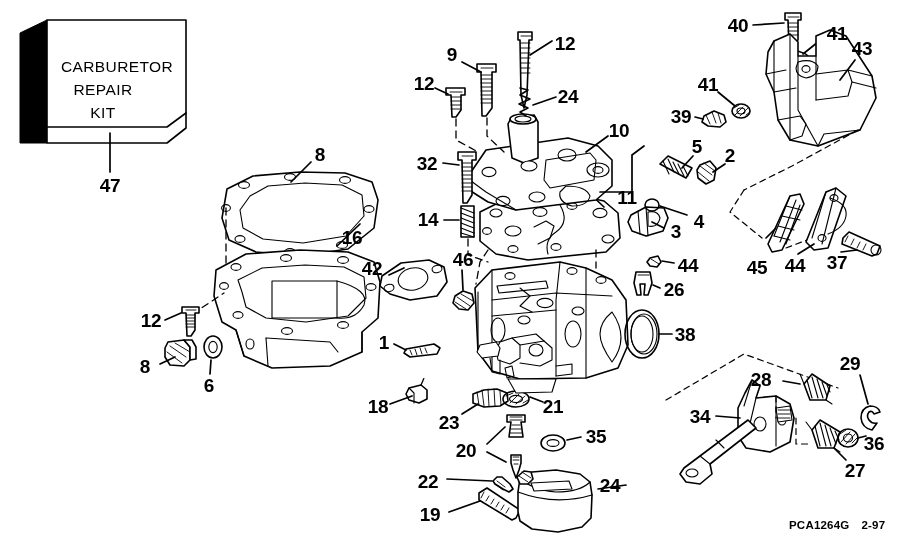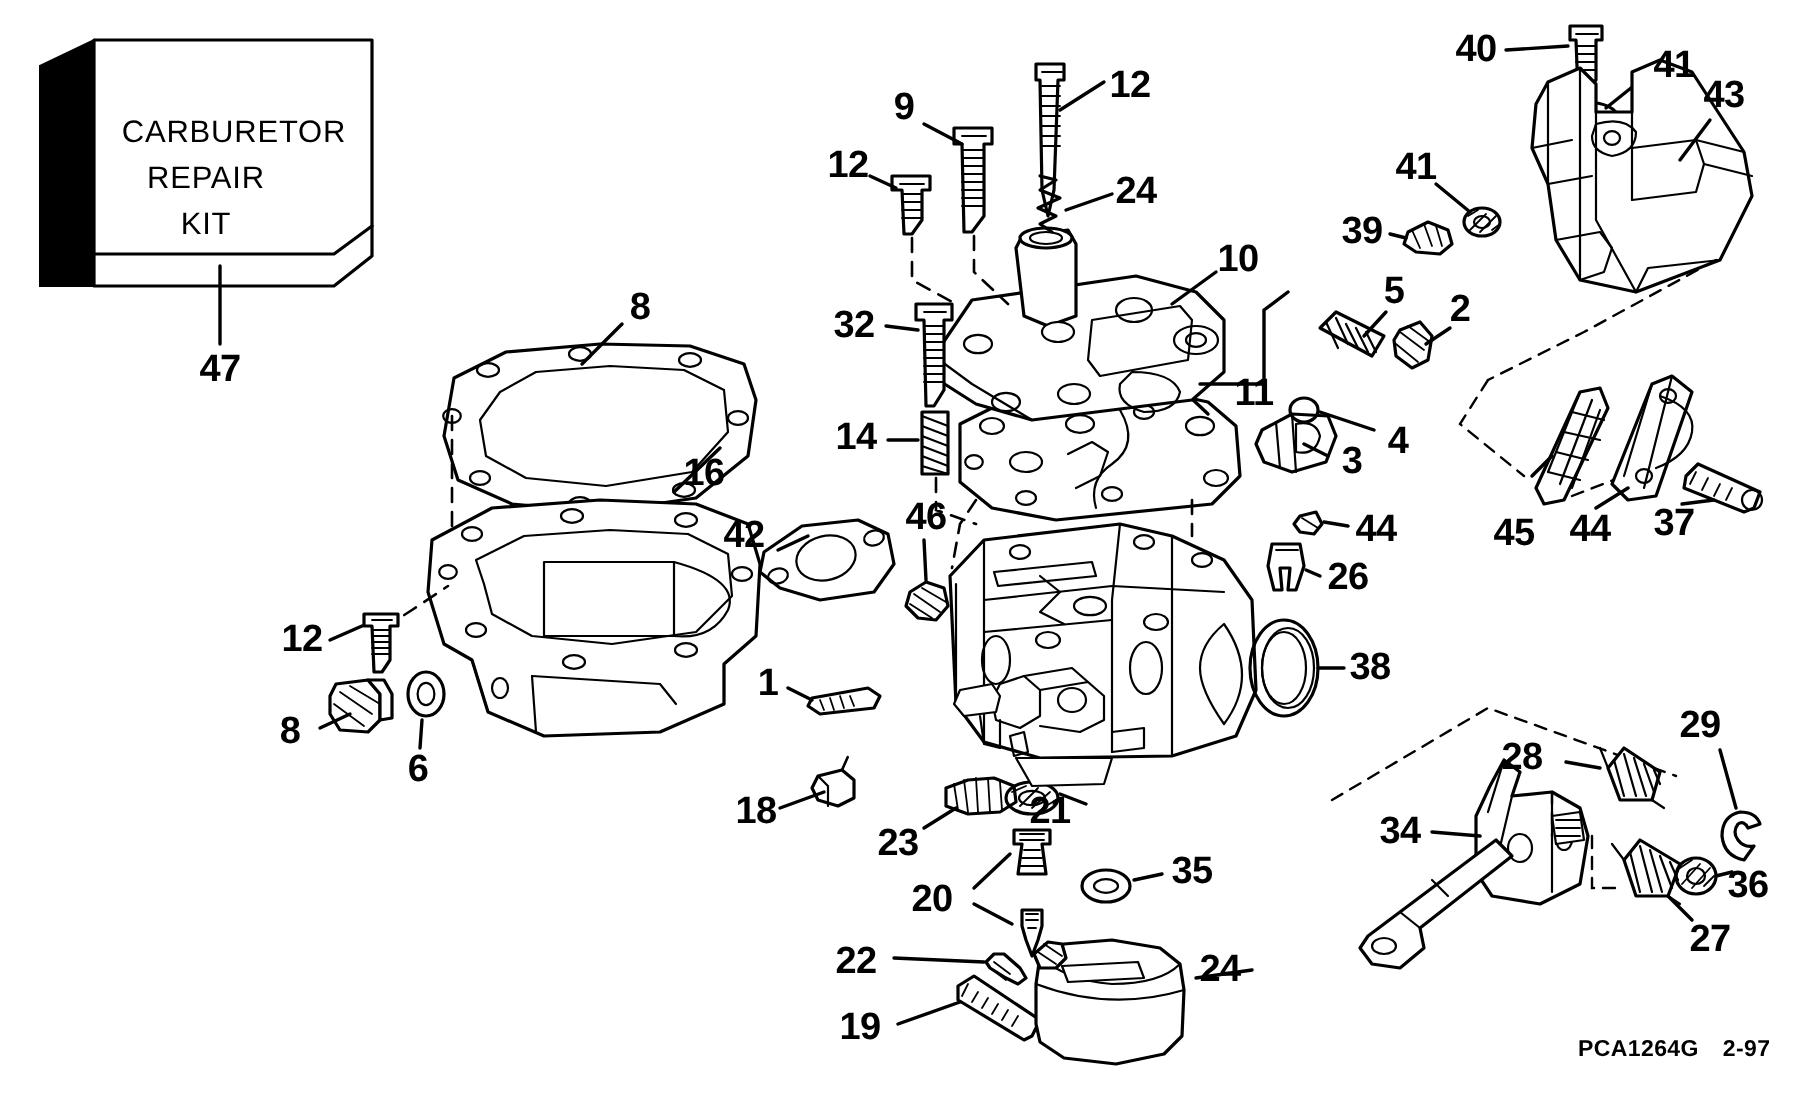--- a/index.html
+++ b/index.html
@@ -520,21 +520,21 @@
       <div class="callout" style="left: 320px; top: 154px;">8</div>
       <div class="callout" style="left: 352px; top: 237px;">16</div>
       <div class="callout" style="left: 151px; top: 320px;">12</div>
       <div class="callout" style="left: 145px; top: 366px;">8</div>
       <div class="callout" style="left: 209px; top: 385px;">6</div>
       <div class="callout" style="left: 372px; top: 268px;">42</div>
       <div class="callout" style="left: 463px; top: 259px;">46</div>
       <div class="callout" style="left: 384px; top: 342px;">1</div>
       <div class="callout" style="left: 378px; top: 406px;">18</div>
       <div class="callout" style="left: 449px; top: 422px;">23</div>
-      <div class="callout" style="left: 525px; top: 406px;">21</div>
+      <div class="callout" style="left: 553px; top: 406px;">21</div>
       <div class="callout" style="left: 466px; top: 450px;">20</div>
       <div class="callout" style="left: 596px; top: 436px;">35</div>
       <div class="callout" style="left: 428px; top: 481px;">22</div>
       <div class="callout" style="left: 430px; top: 514px;">19</div>
       <div class="callout" style="left: 610px; top: 485px;">24</div>
       <div class="callout" style="left: 424px; top: 83px;">12</div>
       <div class="callout" style="left: 452px; top: 54px;">9</div>
       <div class="callout" style="left: 565px; top: 43px;">12</div>
       <div class="callout" style="left: 568px; top: 96px;">24</div>
       <div class="callout" style="left: 427px; top: 163px;">32</div>

